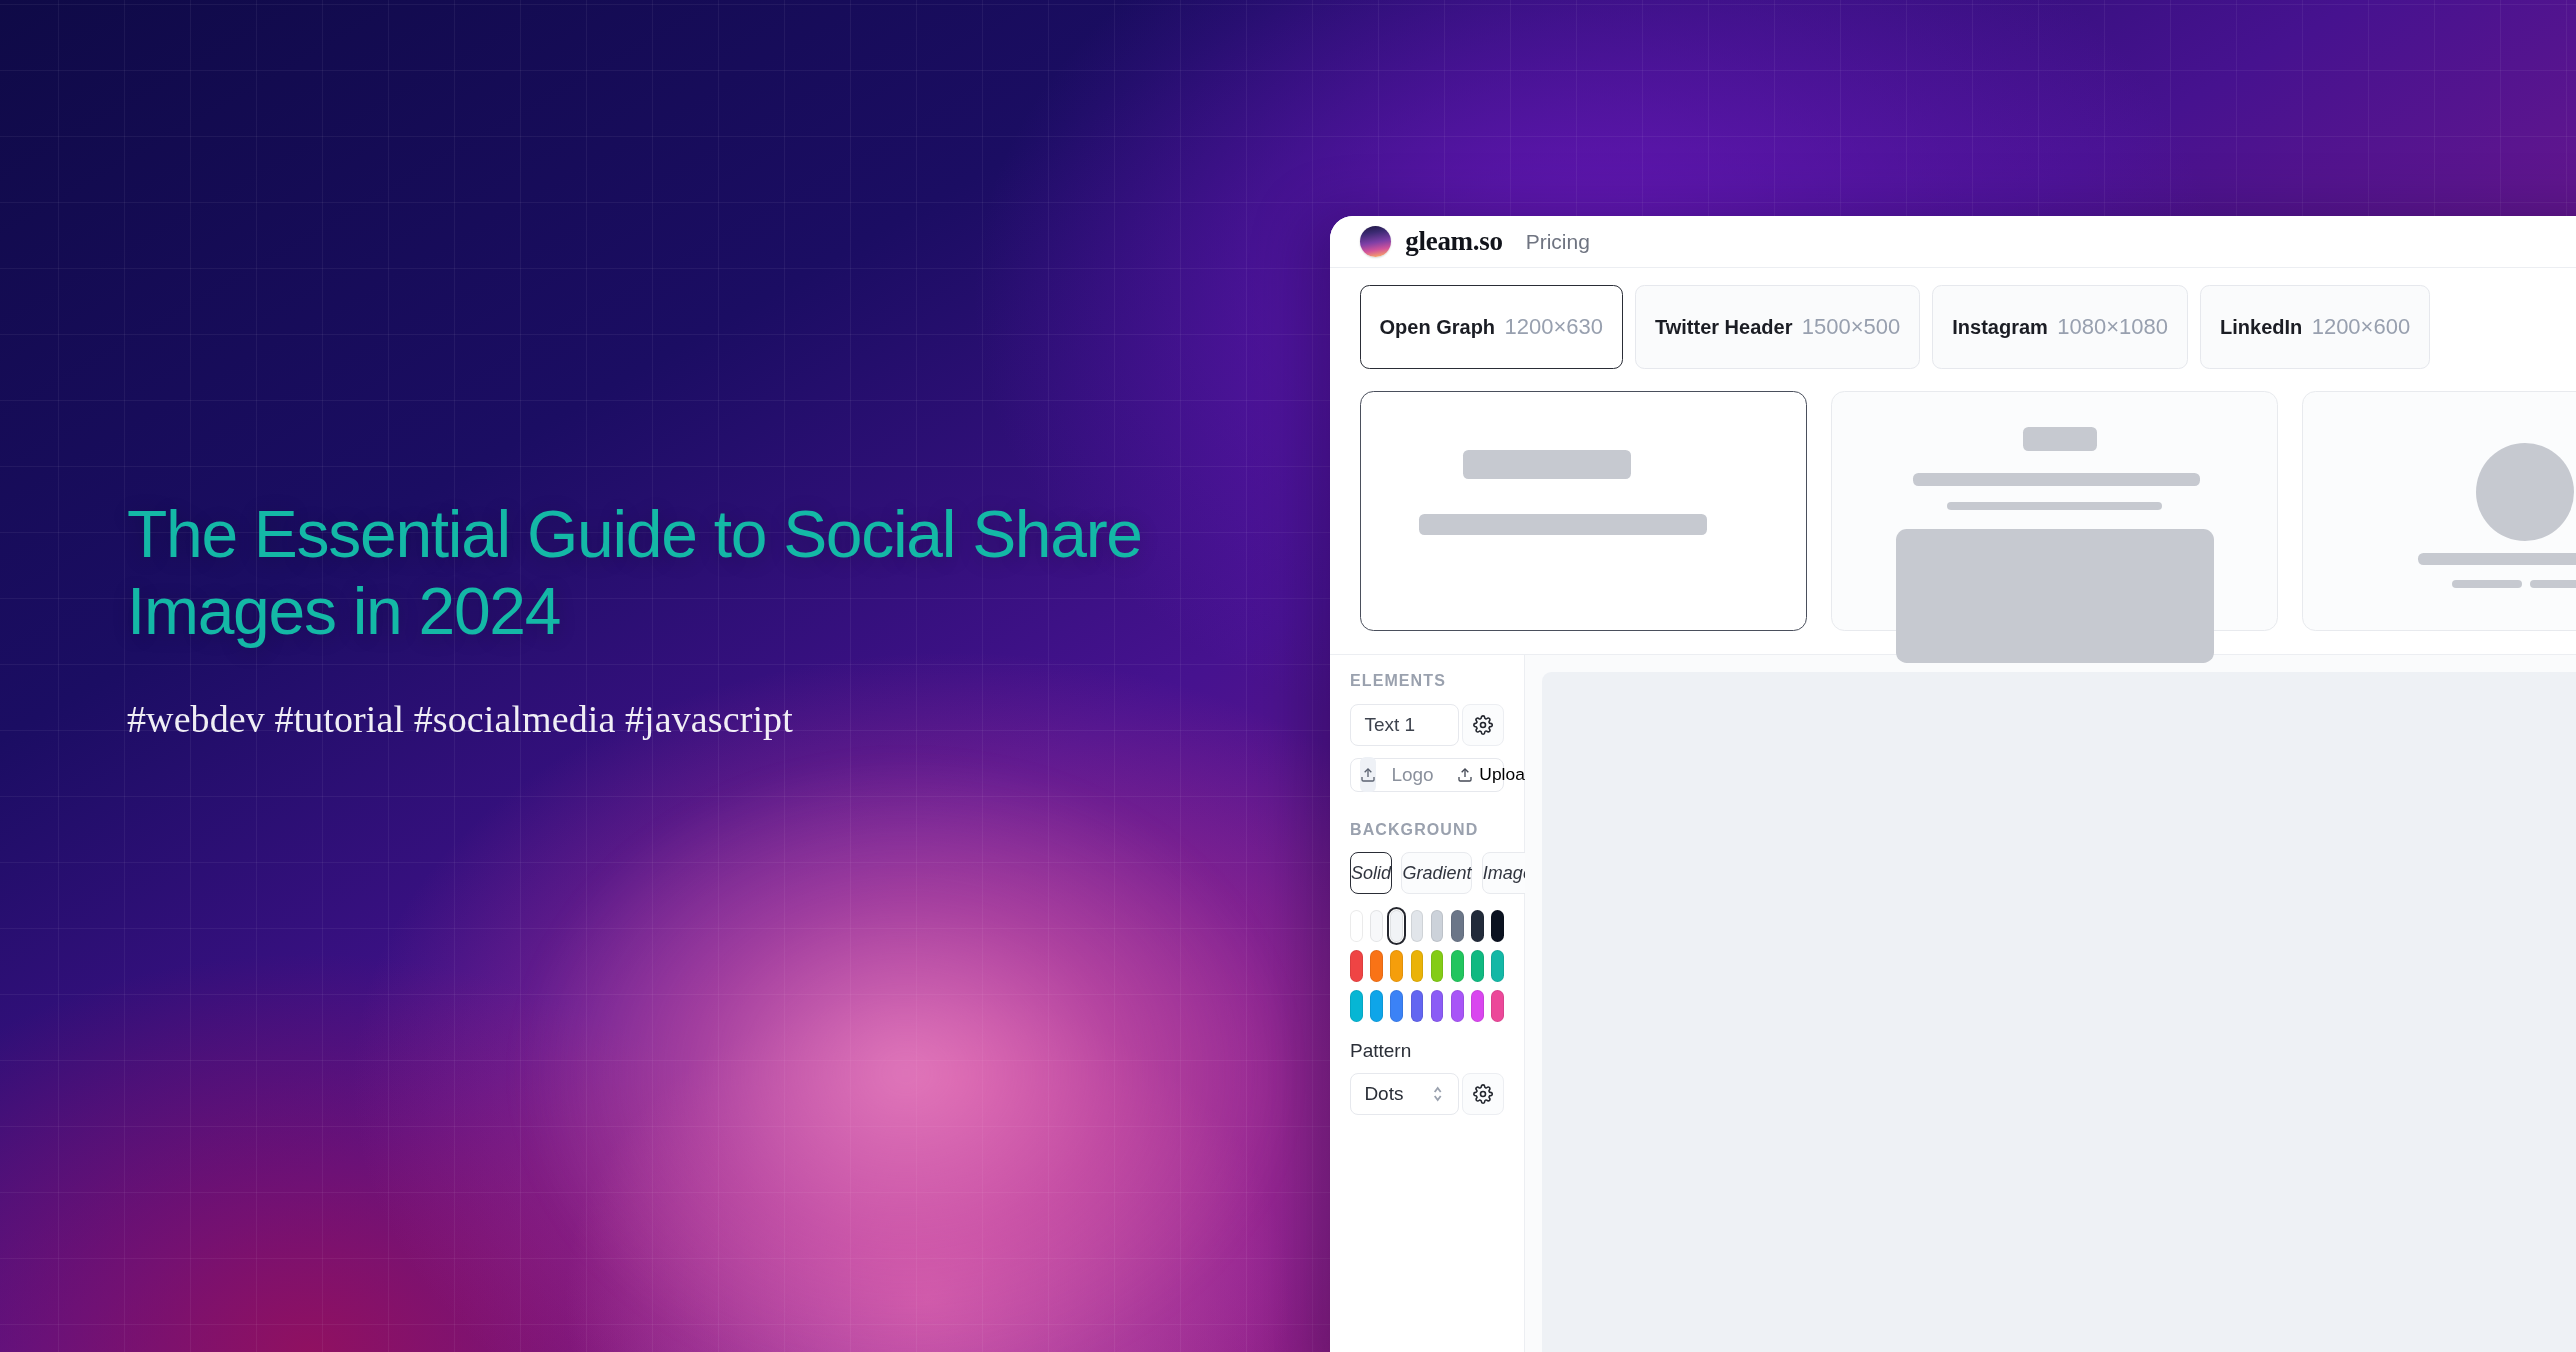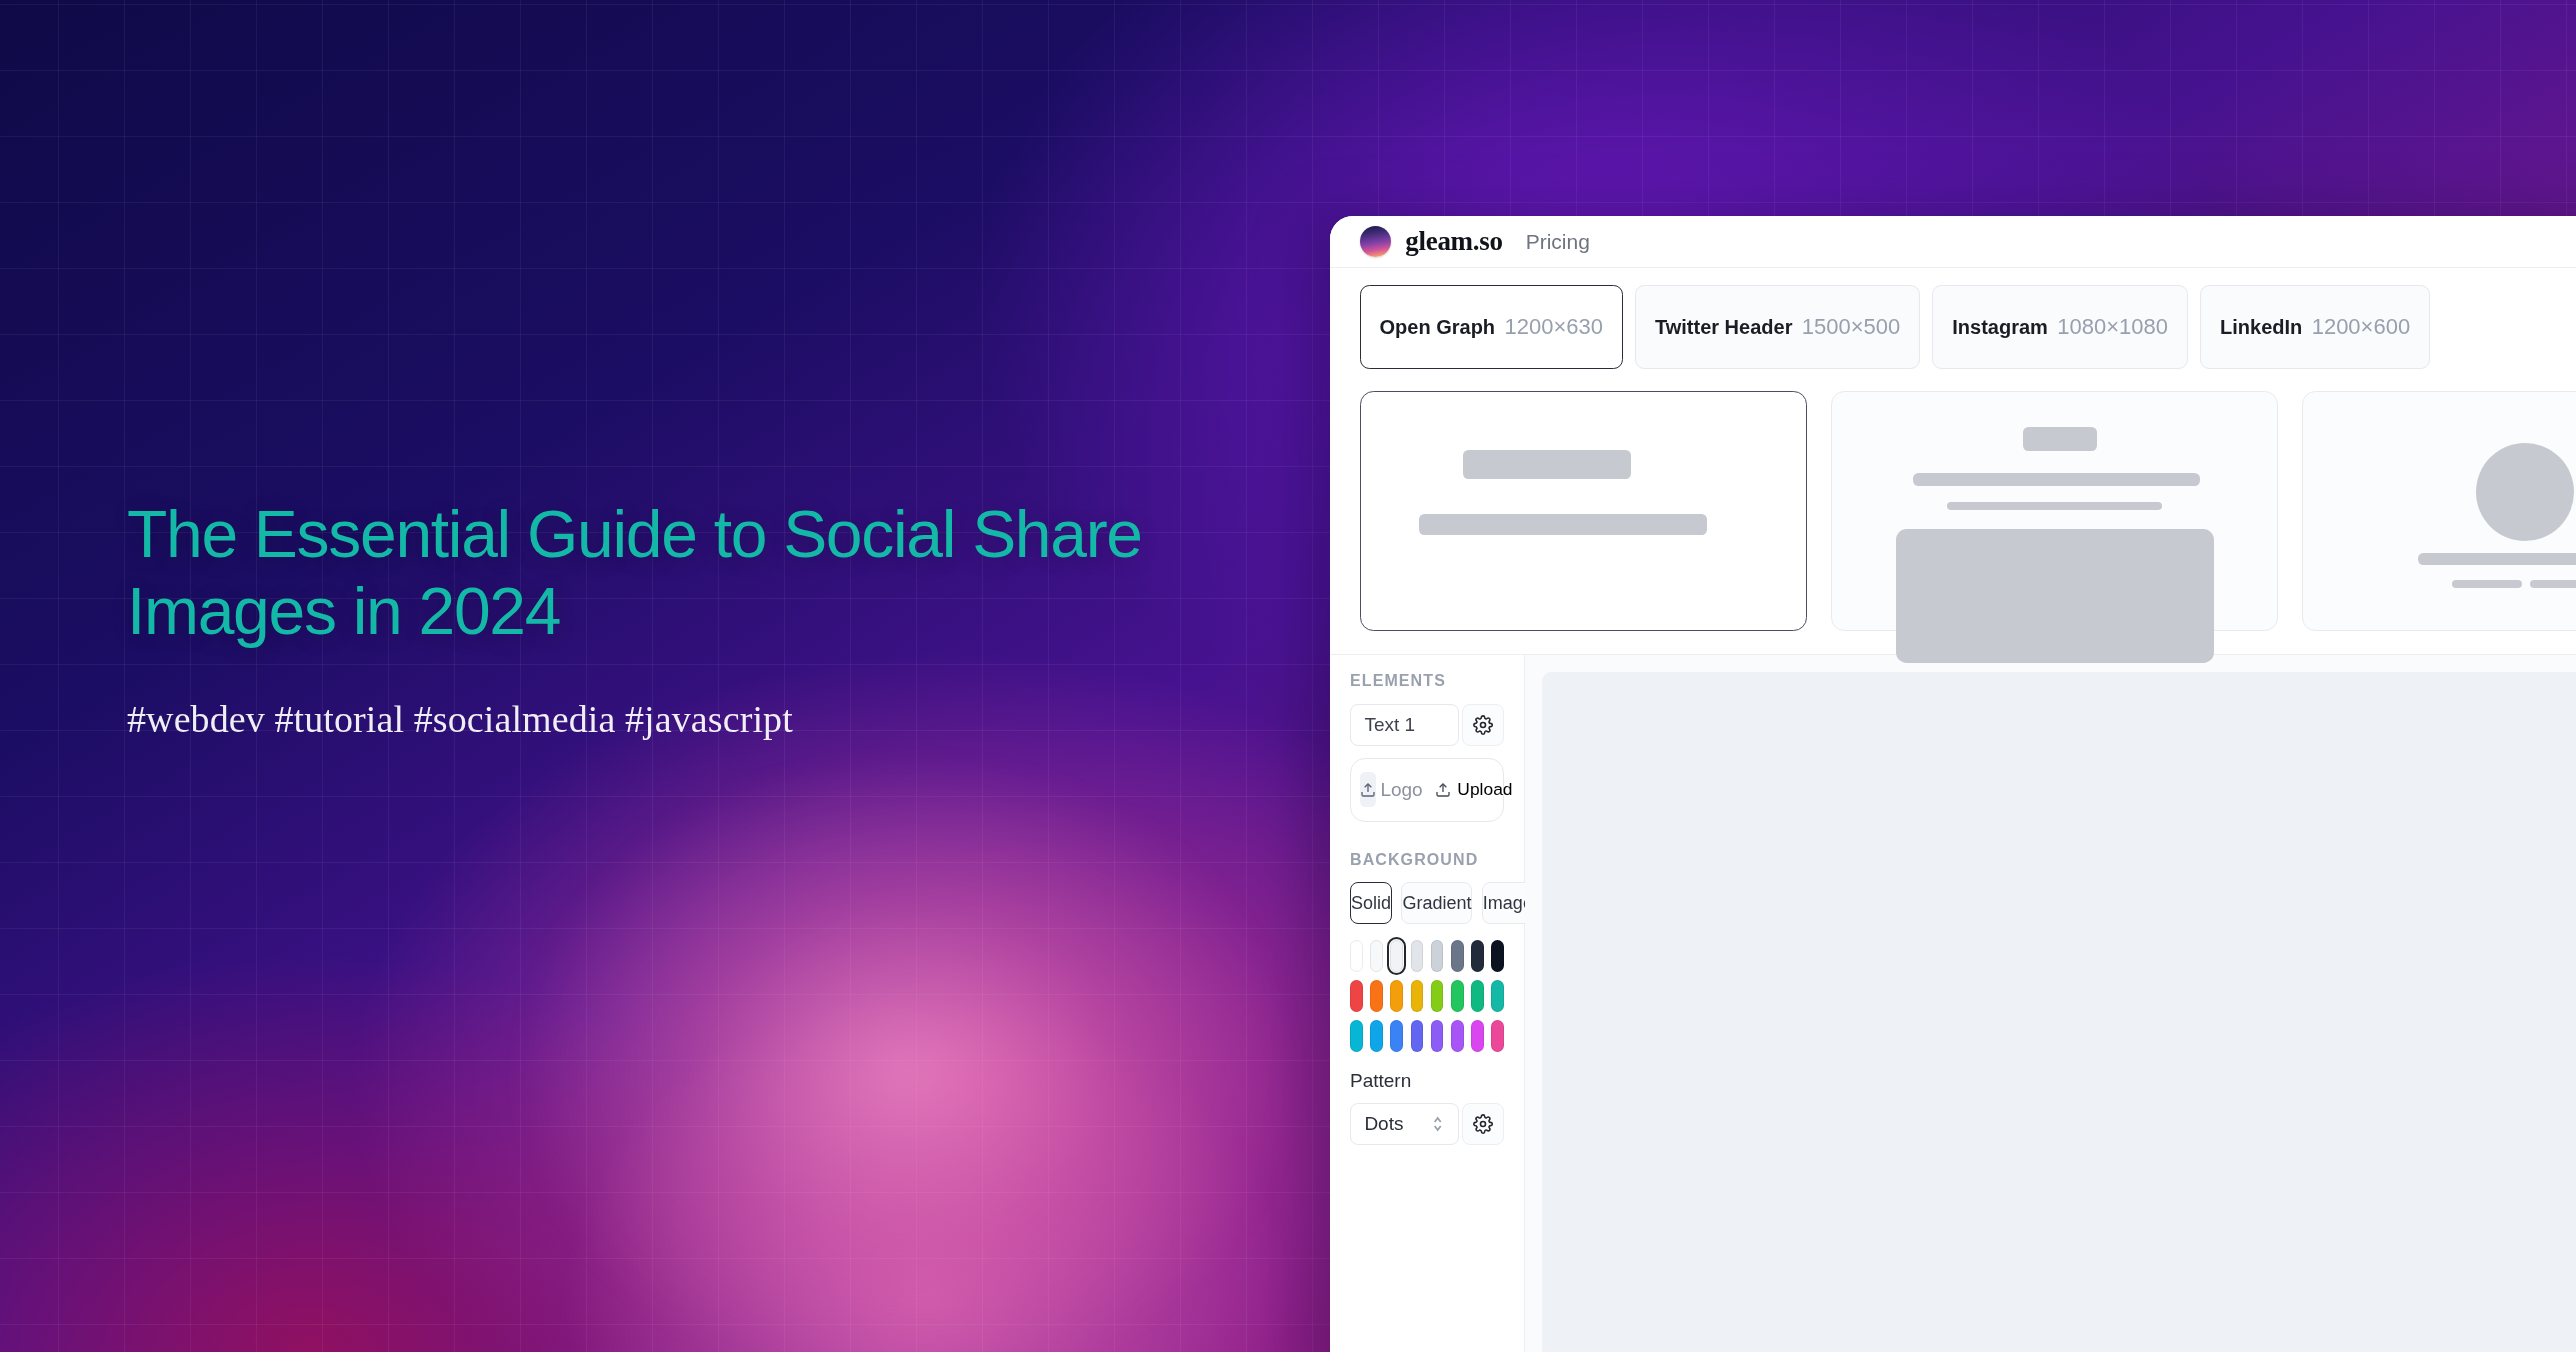--- a/index.html
+++ b/index.html
@@ -108,39 +108,39 @@
     flex:1; height:42px; border:1.1px solid #e6e8ed; border-radius:8px;
     background:#fff; display:flex; align-items:center; padding:0 13.4px;
     font-size:19px; color:#3e434e;
   }
   .icon-btn {
     width:42px; height:42px; flex:0 0 42px; border:1.1px solid #eceef2; border-radius:8px;
     background:#fbfcfd; display:flex; align-items:center; justify-content:center;
   }
   .gear { width:20px; height:20px; }
   .logo-row {
-    height:64px; border:1.1px solid #e6e8ed; border-radius:15px; background:#fff;
-    display:flex; align-items:center; padding:0 9.4px; gap:4px;
+    height:34px; border:1.1px solid #e6e8ed; border-radius:8px; background:#fff;
+    display:flex; align-items:center; padding:0 9.4px; gap:15px;
   }
   .logo-thumb {
     width:29.5px; height:35px; border-radius:5.4px; background:#eef1f6;
     display:flex; align-items:center; justify-content:center;
   }
   .logo-name { font-size:19px; color:#8b919d; flex:1; }
   .upload-btn {
     display:flex; align-items:center; gap:6.7px;
     font-size:17.4px; color:#000000; padding:5.4px 8px; border-radius:6px;
   }
   .up-ico { width:16px; height:16px; }
 
   .seg { display:flex; gap:9.4px; margin-bottom:16px; }
   .seg-btn {
     flex:1; height:42px; border:1.1px solid #e8eaee; border-radius:8px;
     background:#fbfcfd; display:flex; align-items:center; justify-content:center;
-    font-size:18px; color:#31353f;
+    font-size:18px; color:#31353f;font-style:italic;
   }
   .seg-btn.active { border:1.6px solid #2a2d36; background:#fff; font-weight:500; }
 
   .swatches { display:flex; flex-direction:column; gap:8px; margin-bottom:17.4px; }
   .sw-row { display:flex; gap:7.4px; }
   .sw { width:32px; height:32px; border-radius:6.7px; border:0.7px solid rgba(0,0,0,0.08); }
   .sw.sel { outline:2px solid #24262e; outline-offset:1.3px; }
 
   .pattern-label { font-size:19px; color:#2b2f38; margin-bottom:10.7px; }
   .select {

